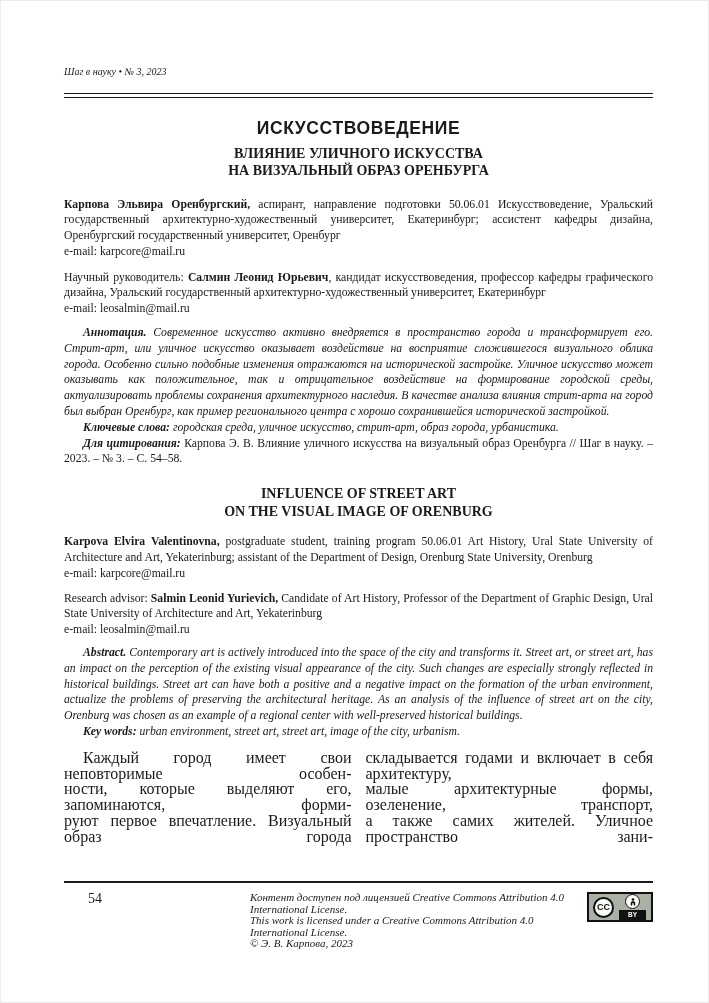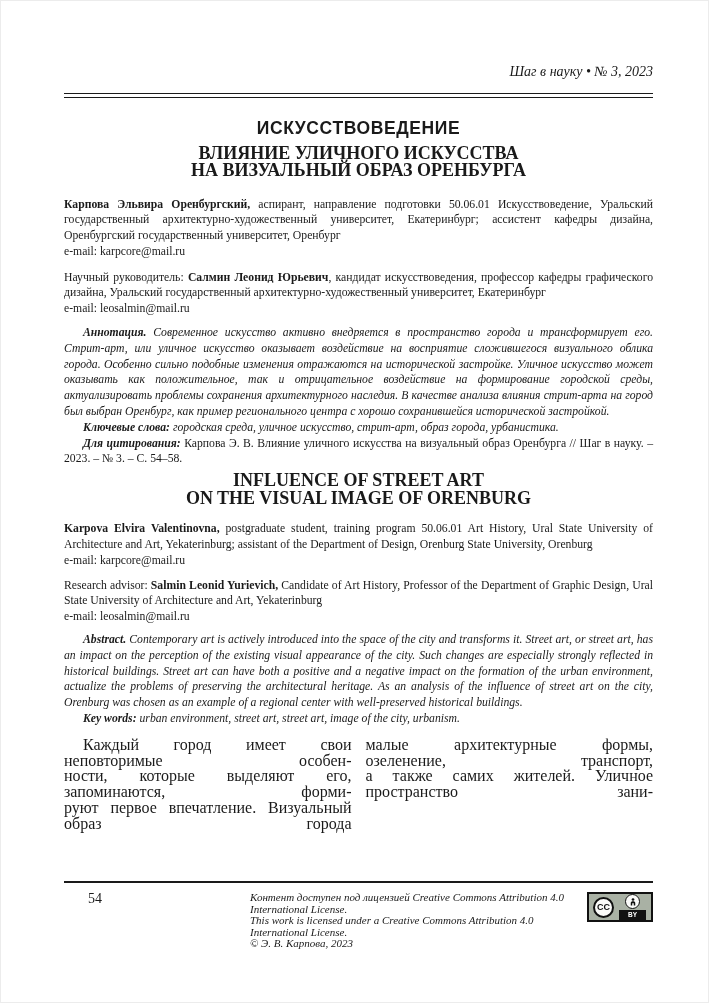--- a/index.html
+++ b/index.html
@@ -4,34 +4,34 @@
 <style>
   html, body { margin: 0; padding: 0; background: #ffffff; }
   .page {
     width: 709px; height: 1003px; position: relative; overflow: hidden;
     background: #ffffff; color: #1a1a1a;
     font-family: "Liberation Serif", serif;
     box-sizing: border-box; border: 1px solid #ececec;
   }
   .content { padding: 64px 55px 0 63px; }
 
-  .running-header { font-style: italic; font-size: 14px; line-height: 13px; text-align: right; }
+  .running-header { font-style: italic; font-size: 10px; line-height: 13px; }
   .double-rule { margin-top: 15px; height: 2.5px; border-top: 1.7px solid #1a1a1a; border-bottom: 1.6px solid #1a1a1a; }
 
   .section-heading {
     margin-top: 20px; text-align: center;
     font-family: "Liberation Sans", sans-serif; font-weight: bold;
     font-size: 17.5px; line-height: 21px; letter-spacing: 0.6px;
   }
   .udc { margin-top: 27px; font-size: 12px; line-height: 14px; }
   .article-title {
     margin-top: 6px; text-align: center; font-weight: bold;
-    font-size: 18px; line-height: 17.5px; white-space: pre-line;
+    font-size: 14px; line-height: 17.5px; white-space: pre-line;
   }
-  .en-title { margin-top: 5px; }
+  .en-title { margin-top: 18px; }
 
   .para { margin: 0; font-size: 11.7px; line-height: 15.8px; text-align: justify; }
   .mt-author { margin-top: 17px; }
   .mt-advisor { margin-top: 10px; }
   .mt-abstract { margin-top: 8px; }
   .mt-en-author { margin-top: 14px; }
   .mt-en-advisor { margin-top: 9px; }
   .mt-en-abstract { margin-top: 7px; }
   .indent { text-indent: 19px; }
   .italic { font-style: italic; }
@@ -129,20 +129,21 @@
       <span class="bold">Key words:</span><span> urban environment, street art, street art, image of the city, urbanism.</span>
     </p>
 
     <div class="columns">
       <div class="col">
         <div class="col-line first-indent">Каждый город имеет свои неповторимые особен-</div>
         <div class="col-line">ности, которые выделяют его, запоминаются, форми-</div>
         <div class="col-line">руют первое впечатление. Визуальный образ города</div>
       </div>
       <div class="col">
+        <div class="col-line">складывается годами и включает в себя архитектуру,</div>
         <div class="col-line">малые архитектурные формы, озеленение, транспорт,</div>
         <div class="col-line">а также самих жителей. Уличное пространство зани-</div>
       </div>
     </div>
 
   </div>
 
   <div class="footer">
     <div class="footer-row">
       <div class="page-number">54</div>

